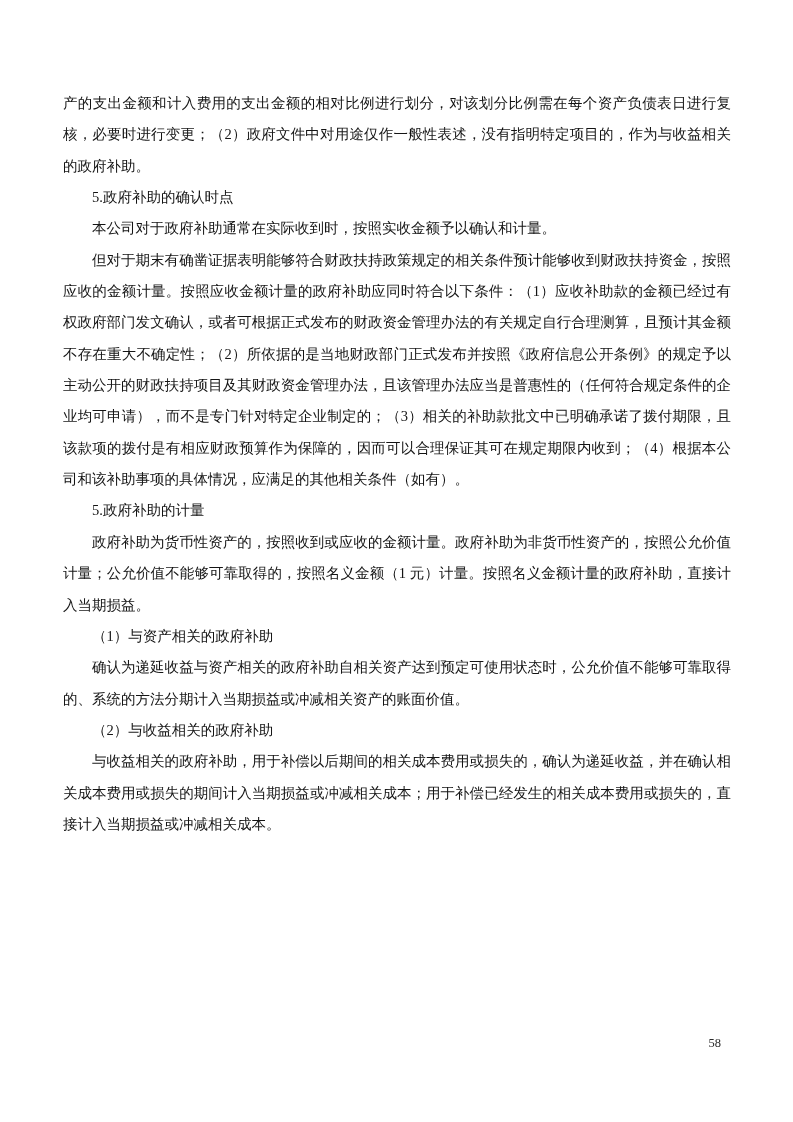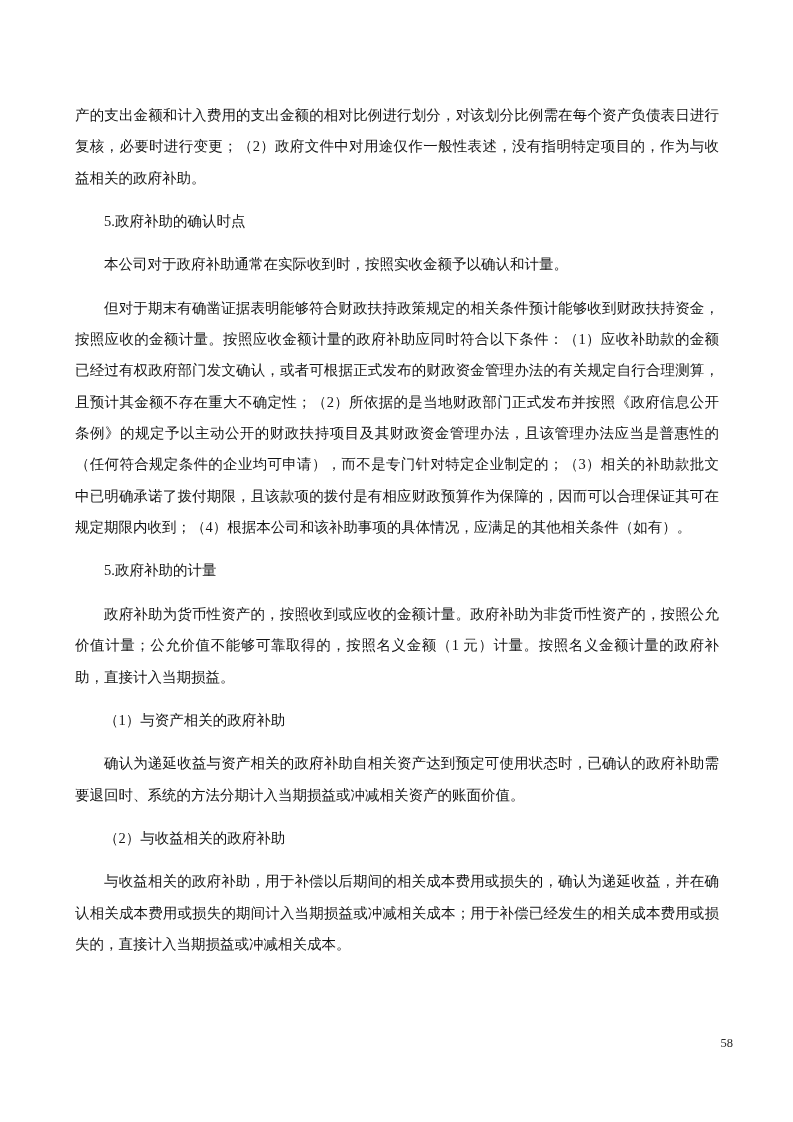--- a/index.html
+++ b/index.html
@@ -20,44 +20,44 @@
     position: absolute;
     left: 63px;
     top: 88px;
     width: 668px;
     font-size: 14.5px;
     line-height: 31.35px;
     text-align: justify;
     letter-spacing: 0px;
   }
   .content p {
-    margin: 12px;
+    margin: 0;
     padding: 0;
   }
   .content p.indent {
     text-indent: 2em;
   }
   .page-number {
     position: absolute;
     top: 1036px;
-    right: 60px;
+    right: 72px;
     font-size: 12.5px;
     color: #2a2a2a;
   }
 </style>
 </head>
 <body>
 
 <div class="page">
   <div class="content" id="doc-body">
       <p class="">产的支出金额和计入费用的支出金额的相对比例进行划分，对该划分比例需在每个资产负债表日进行复核，必要时进行变更；（2）政府文件中对用途仅作一般性表述，没有指明特定项目的，作为与收益相关的政府补助。</p>
       <p class="indent">5.政府补助的确认时点</p>
       <p class="indent">本公司对于政府补助通常在实际收到时，按照实收金额予以确认和计量。</p>
       <p class="indent">但对于期末有确凿证据表明能够符合财政扶持政策规定的相关条件预计能够收到财政扶持资金，按照应收的金额计量。按照应收金额计量的政府补助应同时符合以下条件：（1）应收补助款的金额已经过有权政府部门发文确认，或者可根据正式发布的财政资金管理办法的有关规定自行合理测算，且预计其金额不存在重大不确定性；（2）所依据的是当地财政部门正式发布并按照《政府信息公开条例》的规定予以主动公开的财政扶持项目及其财政资金管理办法，且该管理办法应当是普惠性的（任何符合规定条件的企业均可申请），而不是专门针对特定企业制定的；（3）相关的补助款批文中已明确承诺了拨付期限，且该款项的拨付是有相应财政预算作为保障的，因而可以合理保证其可在规定期限内收到；（4）根据本公司和该补助事项的具体情况，应满足的其他相关条件（如有）。</p>
       <p class="indent">5.政府补助的计量</p>
       <p class="indent">政府补助为货币性资产的，按照收到或应收的金额计量。政府补助为非货币性资产的，按照公允价值计量；公允价值不能够可靠取得的，按照名义金额（1 元）计量。按照名义金额计量的政府补助，直接计入当期损益。</p>
       <p class="indent">（1）与资产相关的政府补助</p>
-      <p class="indent">确认为递延收益与资产相关的政府补助自相关资产达到预定可使用状态时，已确认的政府补助需要退回时、系统的方法分期计入当期损益或冲减相关资产的账面价值。</p>
+      <p class="indent">确认为递延收益与资产相关的政府补助自相关资产达到预定可使用状态时，公允价值不能够可靠取得的、系统的方法分期计入当期损益或冲减相关资产的账面价值。</p>
       <p class="indent">（2）与收益相关的政府补助</p>
       <p class="indent">与收益相关的政府补助，用于补偿以后期间的相关成本费用或损失的，确认为递延收益，并在确认相关成本费用或损失的期间计入当期损益或冲减相关成本；用于补偿已经发生的相关成本费用或损失的，直接计入当期损益或冲减相关成本。</p>
     </div>
   <div class="page-number">58</div>
 </div>
 
 </body></html>

